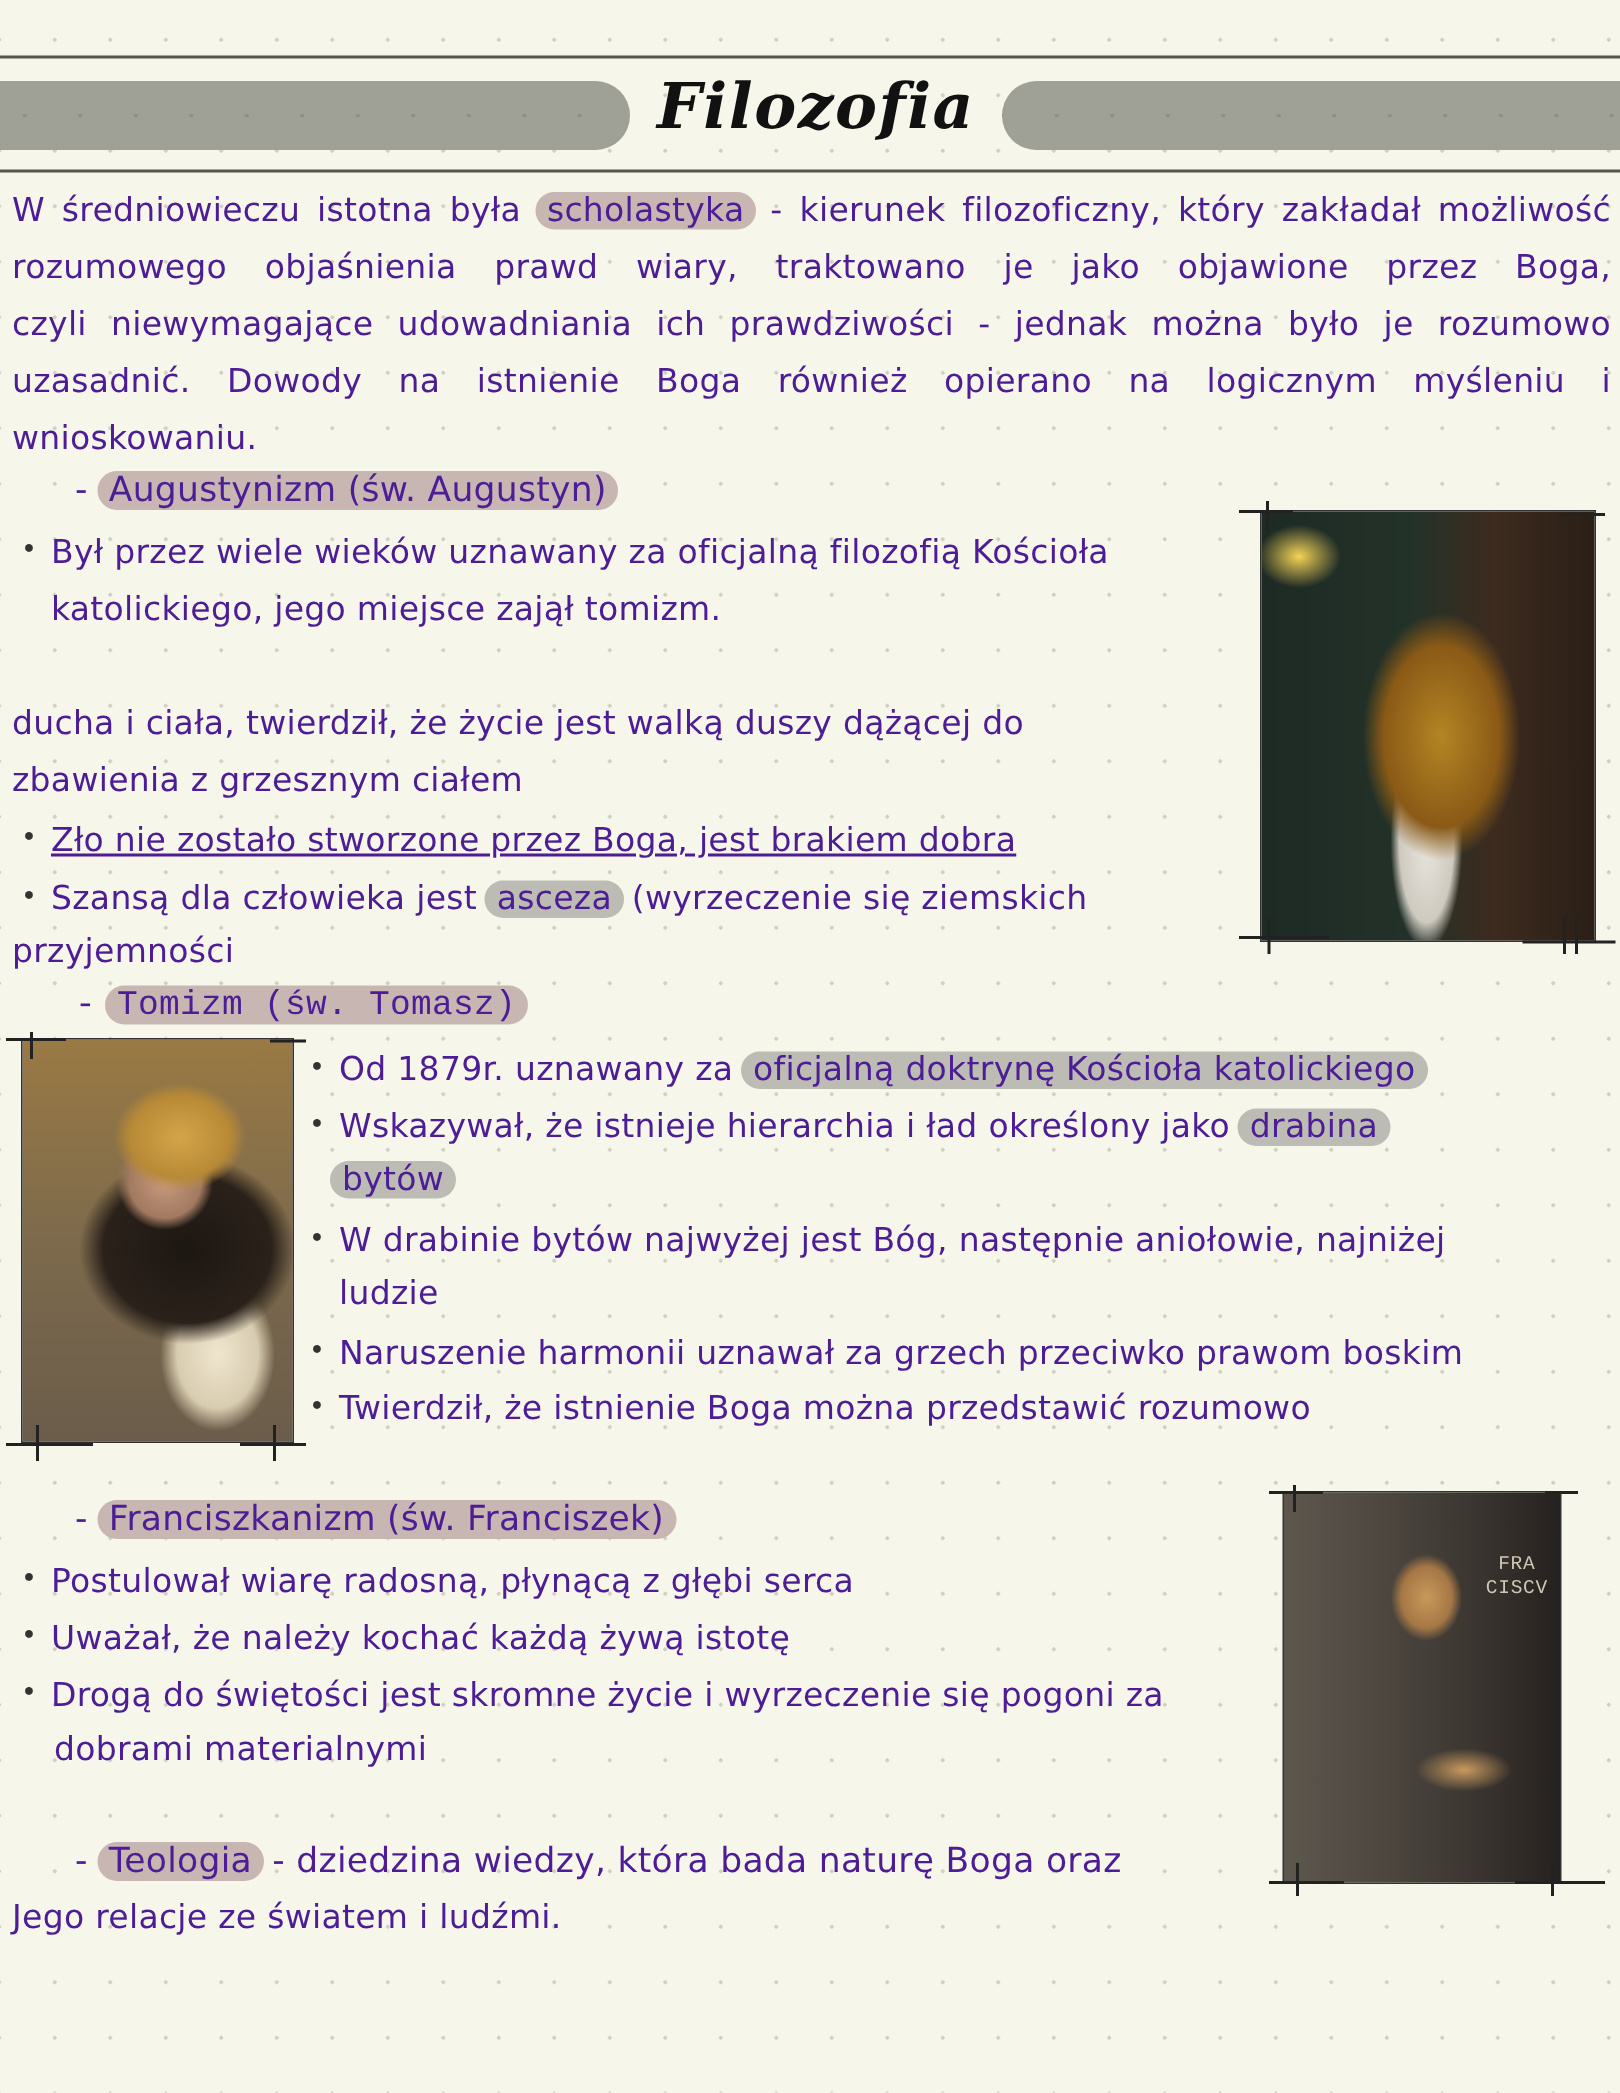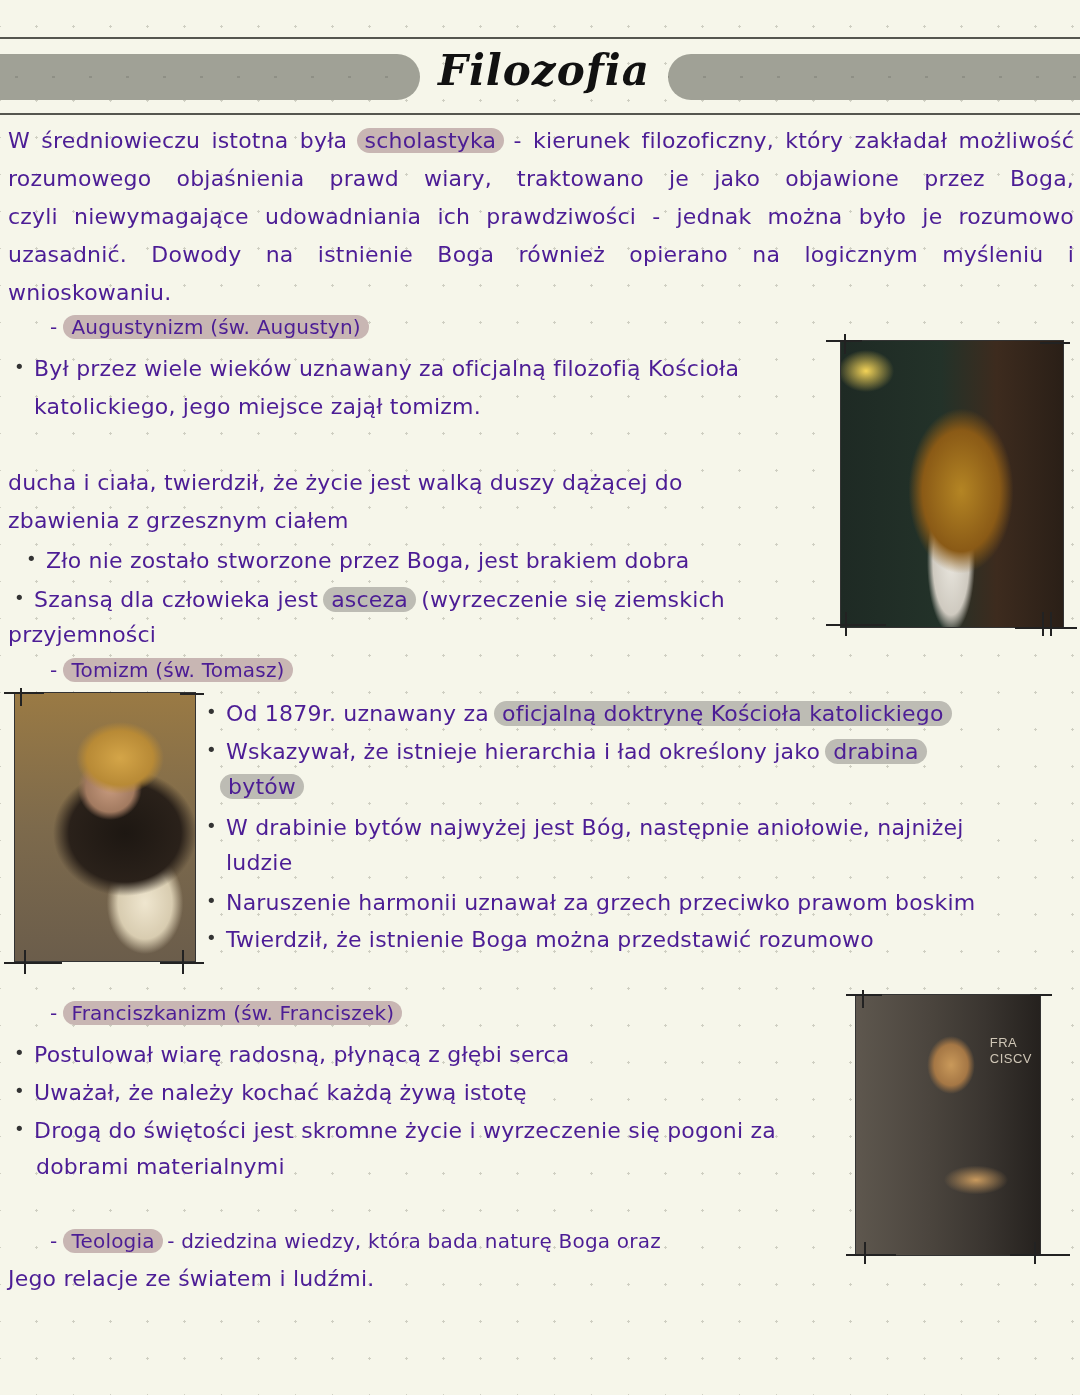--- a/index.html
+++ b/index.html
@@ -37,21 +37,21 @@
       position: absolute; font-family: "DejaVu Sans", sans-serif; font-size: 22px;
       line-height: 30px; color: #4c1d95; white-space: nowrap; letter-spacing: 0.2px;
     }
     .intro { left: 8px; width: 1066px; white-space: normal; }
     .intro .row { display: block; height: 38px; white-space: nowrap; text-align-last: justify; text-align: justify; }
     .intro .row.last { text-align-last: left; }
     .hl {
       background: #c8b6b3; border-radius: 14px; padding: 0 8px; margin: 0 -2px;
     }
     .hl.gray { background: #bdbcb4; }
-    .heading { font-size: 20px; }
+    .heading { font-size: 23px; }
     .heading .dash { margin-right: 8px; }
     .bullet::before {
       content: "•"; display: inline-block; width: 20px; color: #333; font-size: 18px;
       vertical-align: 3px;
     }
 
     
     .frame {
       position: absolute; border: 1.5px solid #333; overflow: hidden;
     }
@@ -77,22 +77,22 @@
         linear-gradient(180deg, #9a7a44 0%, #7d6a4c 50%, #6b5d4b 100%);
     }
     .img-francis {
       left: 855px; top: 994px; width: 186px; height: 262px;
       background:
         radial-gradient(ellipse 28px 34px at 95px 70px, #c9995a 0%, #a57745 60%, transparent 85%),
         radial-gradient(ellipse 40px 18px at 120px 185px, #c99a5e 0%, transparent 80%),
         linear-gradient(90deg, #5e574e 0%, #4b453e 40%, #3a3530 70%, #25211e 100%);
     }
     .fresco-text {
-      position: absolute; right: 8px; top: 40px; color: #cfc6b6; font-family: Liberation Sans, sans-serif;
-      font-size: 13px; line-height: 16px; text-align: left; letter-spacing: 0.5px;
+      position: absolute; right: 8px; top: 40px; color: #cfc6b6; font-family: Liberation Mono, monospace;
+      font-size: 13px; line-height: 16px; text-align: center; letter-spacing: 0.5px;
     }
   </style>
 </head>
 <body>
 
 <div class="page">
 
   <div class="rule top"></div>
   <div class="bar left"></div>
   <div class="title">Filozofia</div>
@@ -107,35 +107,35 @@
     <span class="row last">wnioskowaniu.</span>
   </div>
 
   <div class="line heading" style="top:312px; left:50px;">
     <span class="dash">-</span><span class="hl">Augustynizm (św. Augustyn)</span>
   </div>
   <div class="line bullet" style="top:352px; left:14px;">Był przez wiele wieków uznawany za oficjalną filozofią Kościoła</div>
   <div class="line" style="top:392px; left:34px;">katolickiego, jego miejsce zajął tomizm.</div>
   <div class="line" style="top:468px; left:8px;">ducha i ciała, twierdził, że życie jest walką duszy dążącej do</div>
   <div class="line" style="top:506px; left:8px;">zbawienia z grzesznym ciałem</div>
-  <div class="line bullet" style="top:544px; left:26px;">Zło nie zostało stworzone przez Boga, jest brakiem dobra</div>
+  <div class="line bullet" style="top:544px; left:14px;text-decoration:underline;">Zło nie zostało stworzone przez Boga, jest brakiem dobra</div>
   <div class="line bullet" style="top:583px; left:14px;"><span>Szansą dla człowieka jest </span><span class="hl gray">asceza</span><span> (wyrzeczenie się ziemskich</span></div>
   <div class="line" style="top:620px; left:8px;">przyjemności</div>
 
   <div class="frame img-augustine" title="Portrait of St. Augustine writing at a desk"></div>
   <div class="corner-h" style="left:826px; top:340px; width:36px;"></div>
   <div class="corner-v" style="left:844px; top:334px; height:20px;"></div>
   <div class="corner-h" style="left:1040px; top:342px; width:30px;"></div>
   <div class="corner-h" style="left:826px; top:624px; width:60px;"></div>
   <div class="corner-v" style="left:845px; top:612px; height:24px;"></div>
   <div class="corner-h" style="left:1015px; top:627px; width:62px;"></div>
   <div class="corner-v" style="left:1042px; top:612px; height:24px;"></div>
   <div class="corner-v" style="left:1050px; top:612px; height:24px;"></div>
 
-  <div class="line heading" style="top:655px; left:50px;">
+  <div class="line heading" style="top:655px; left:50px;font-family:Liberation Mono, monospace;">
     <span class="dash">-</span><span class="hl">Tomizm (św. Tomasz)</span>
   </div>
 
   <div class="frame img-thomas" title="Portrait of St. Thomas Aquinas holding a church and a book"></div>
   <div class="corner-h" style="left:4px; top:692px; width:40px;"></div>
   <div class="corner-v" style="left:20px; top:688px; height:18px;"></div>
   <div class="corner-h" style="left:180px; top:693px; width:24px;"></div>
   <div class="corner-h" style="left:4px; top:962px; width:58px;"></div>
   <div class="corner-v" style="left:24px; top:950px; height:24px;"></div>
   <div class="corner-h" style="left:160px; top:962px; width:44px;"></div>

